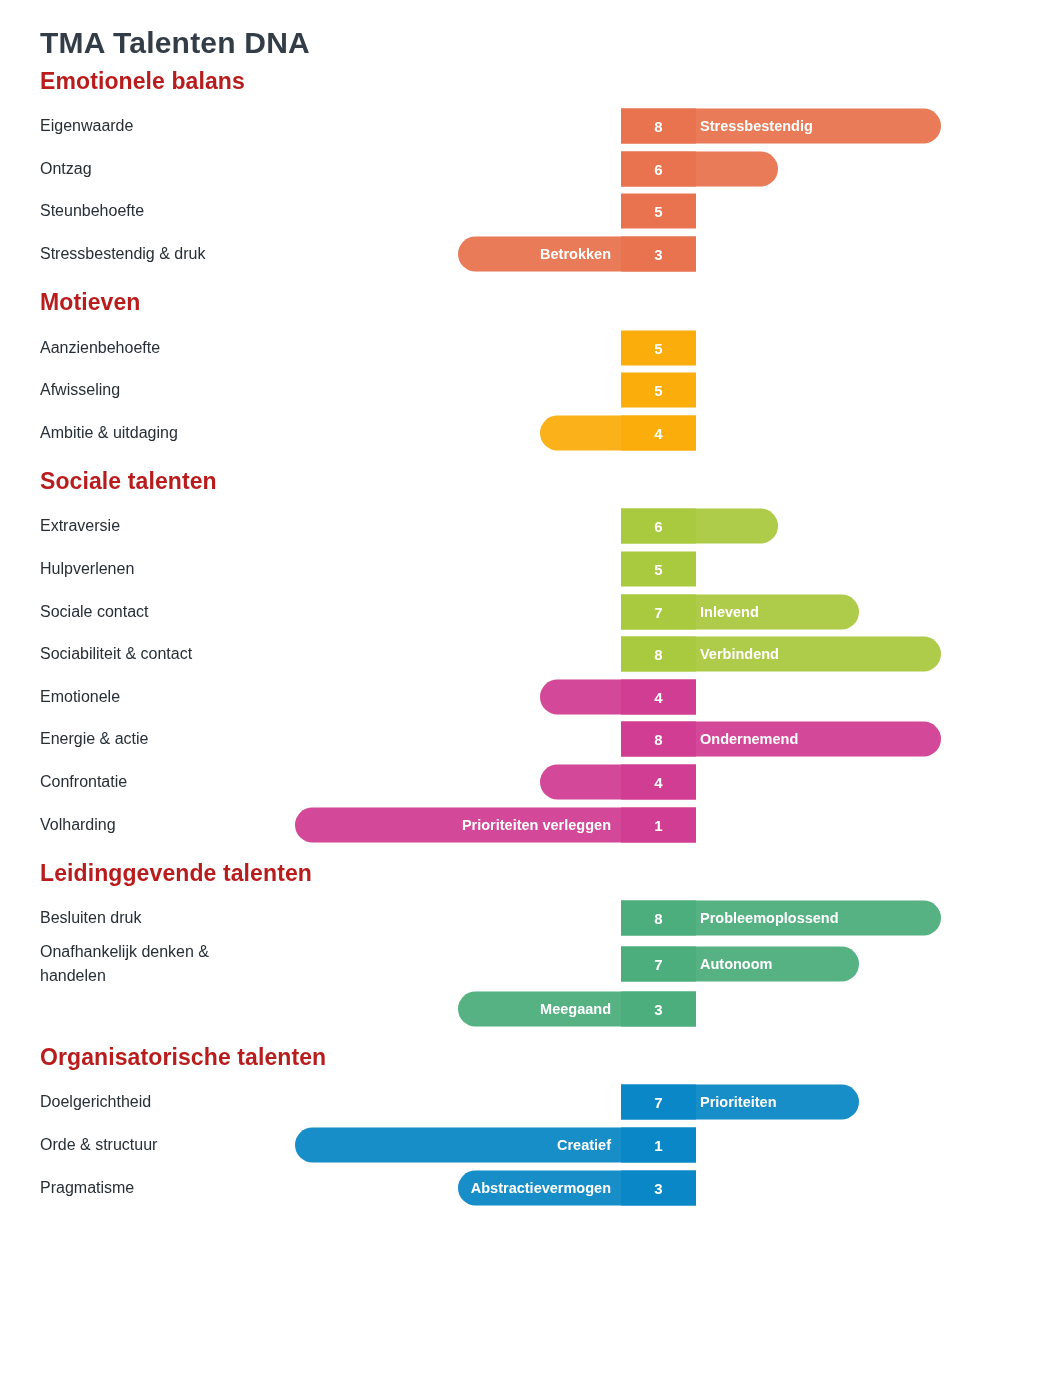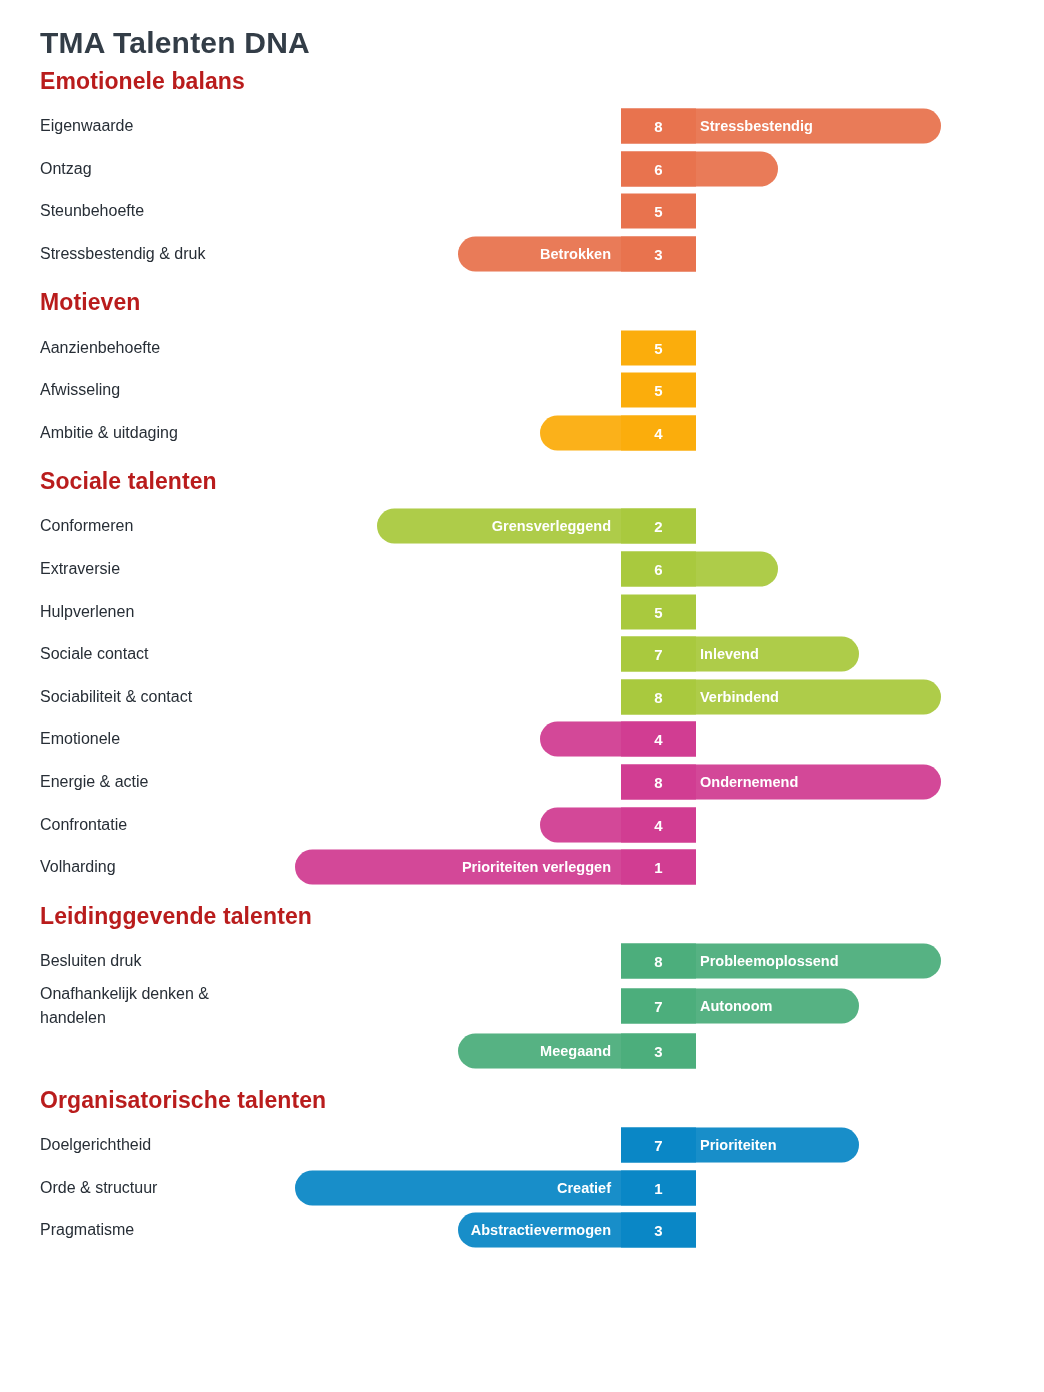--- a/index.html
+++ b/index.html
@@ -129,30 +129,20 @@
             <div class="bar side-left" style="background: rgb(251, 173, 12); width: 156.5px; left: 539.5px;"></div>
             <div class="score-cell" style="background: rgb(251, 173, 12);">
               <span class="score-value">4</span>
             </div>
           </div>
         </div>
       </div>
       <div class="section">
         <div class="section-title">Sociale talenten</div>
         <div class="row">
-          <div class="row-label">Conformeren</div>
-          <div class="bar-area">
-            <div class="bar side-left" style="background: rgb(169, 201, 62); width: 319.5px; left: 376.5px;"></div>
-            <div class="score-cell" style="background: rgb(169, 201, 62);">
-              <span class="score-value">2</span>
-            </div>
-            <span class="talent-label left">Grensverleggend</span>
-          </div>
-        </div>
-        <div class="row">
           <div class="row-label">Extraversie</div>
           <div class="bar-area">
             <div class="bar side-right" style="background: rgb(169, 201, 62); width: 156.5px; left: 621px;"></div>
             <div class="score-cell" style="background: rgb(169, 201, 62);">
               <span class="score-value">6</span>
             </div>
           </div>
         </div>
         <div class="row">
           <div class="row-label">Hulpverlenen</div>

